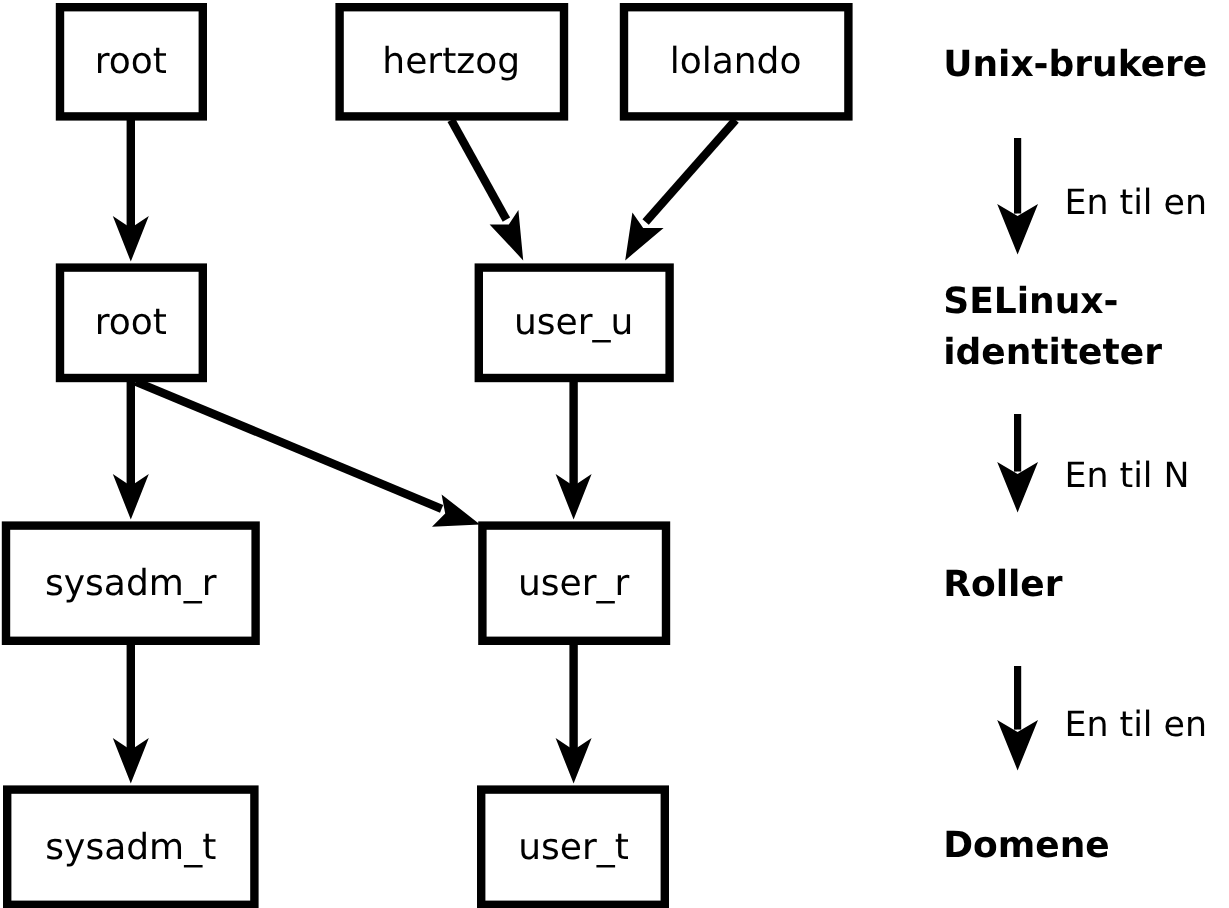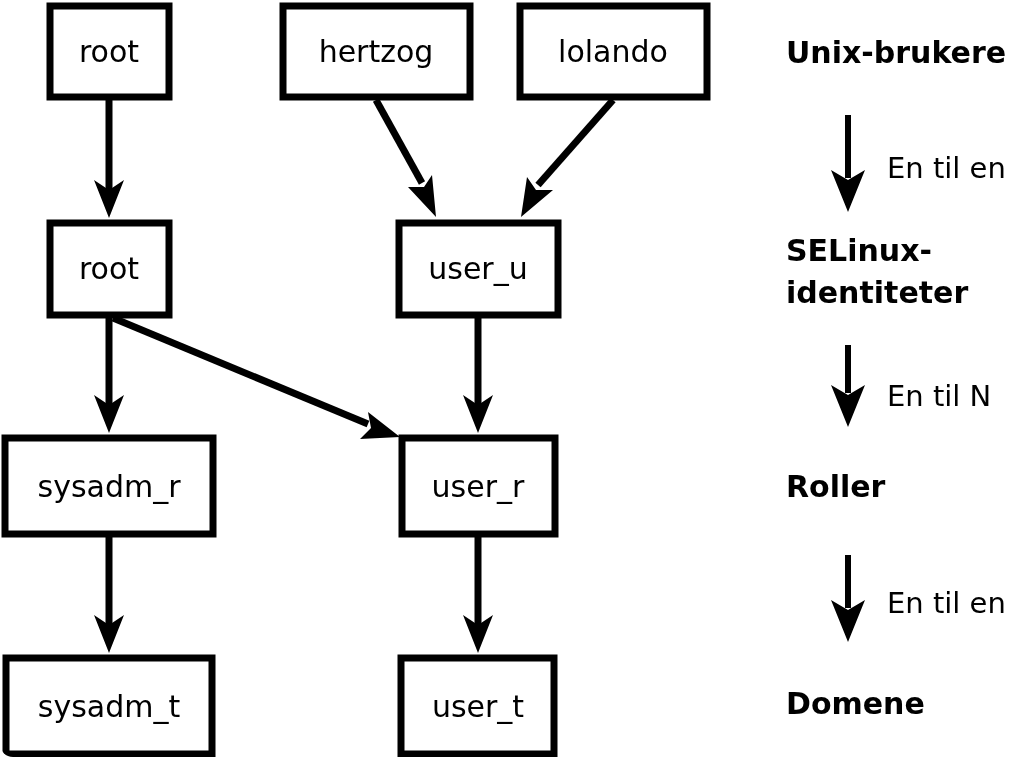--- a/index.html
+++ b/index.html
@@ -7,21 +7,20 @@
     padding: 0;
     background: #ffffff;
   }
   #canvas {
     position: relative;
     width: 1024px;
     height: 757px;
     background: #ffffff;
     overflow: hidden;
     font-family: "DejaVu Sans", sans-serif;
-    border-radius: 13px;
   }
   svg#diagram {
     position: absolute;
     left: 0;
     top: 0;
     width: 1024px;
     height: 757px;
   }
   .node-box {
     fill: #ffffff;

